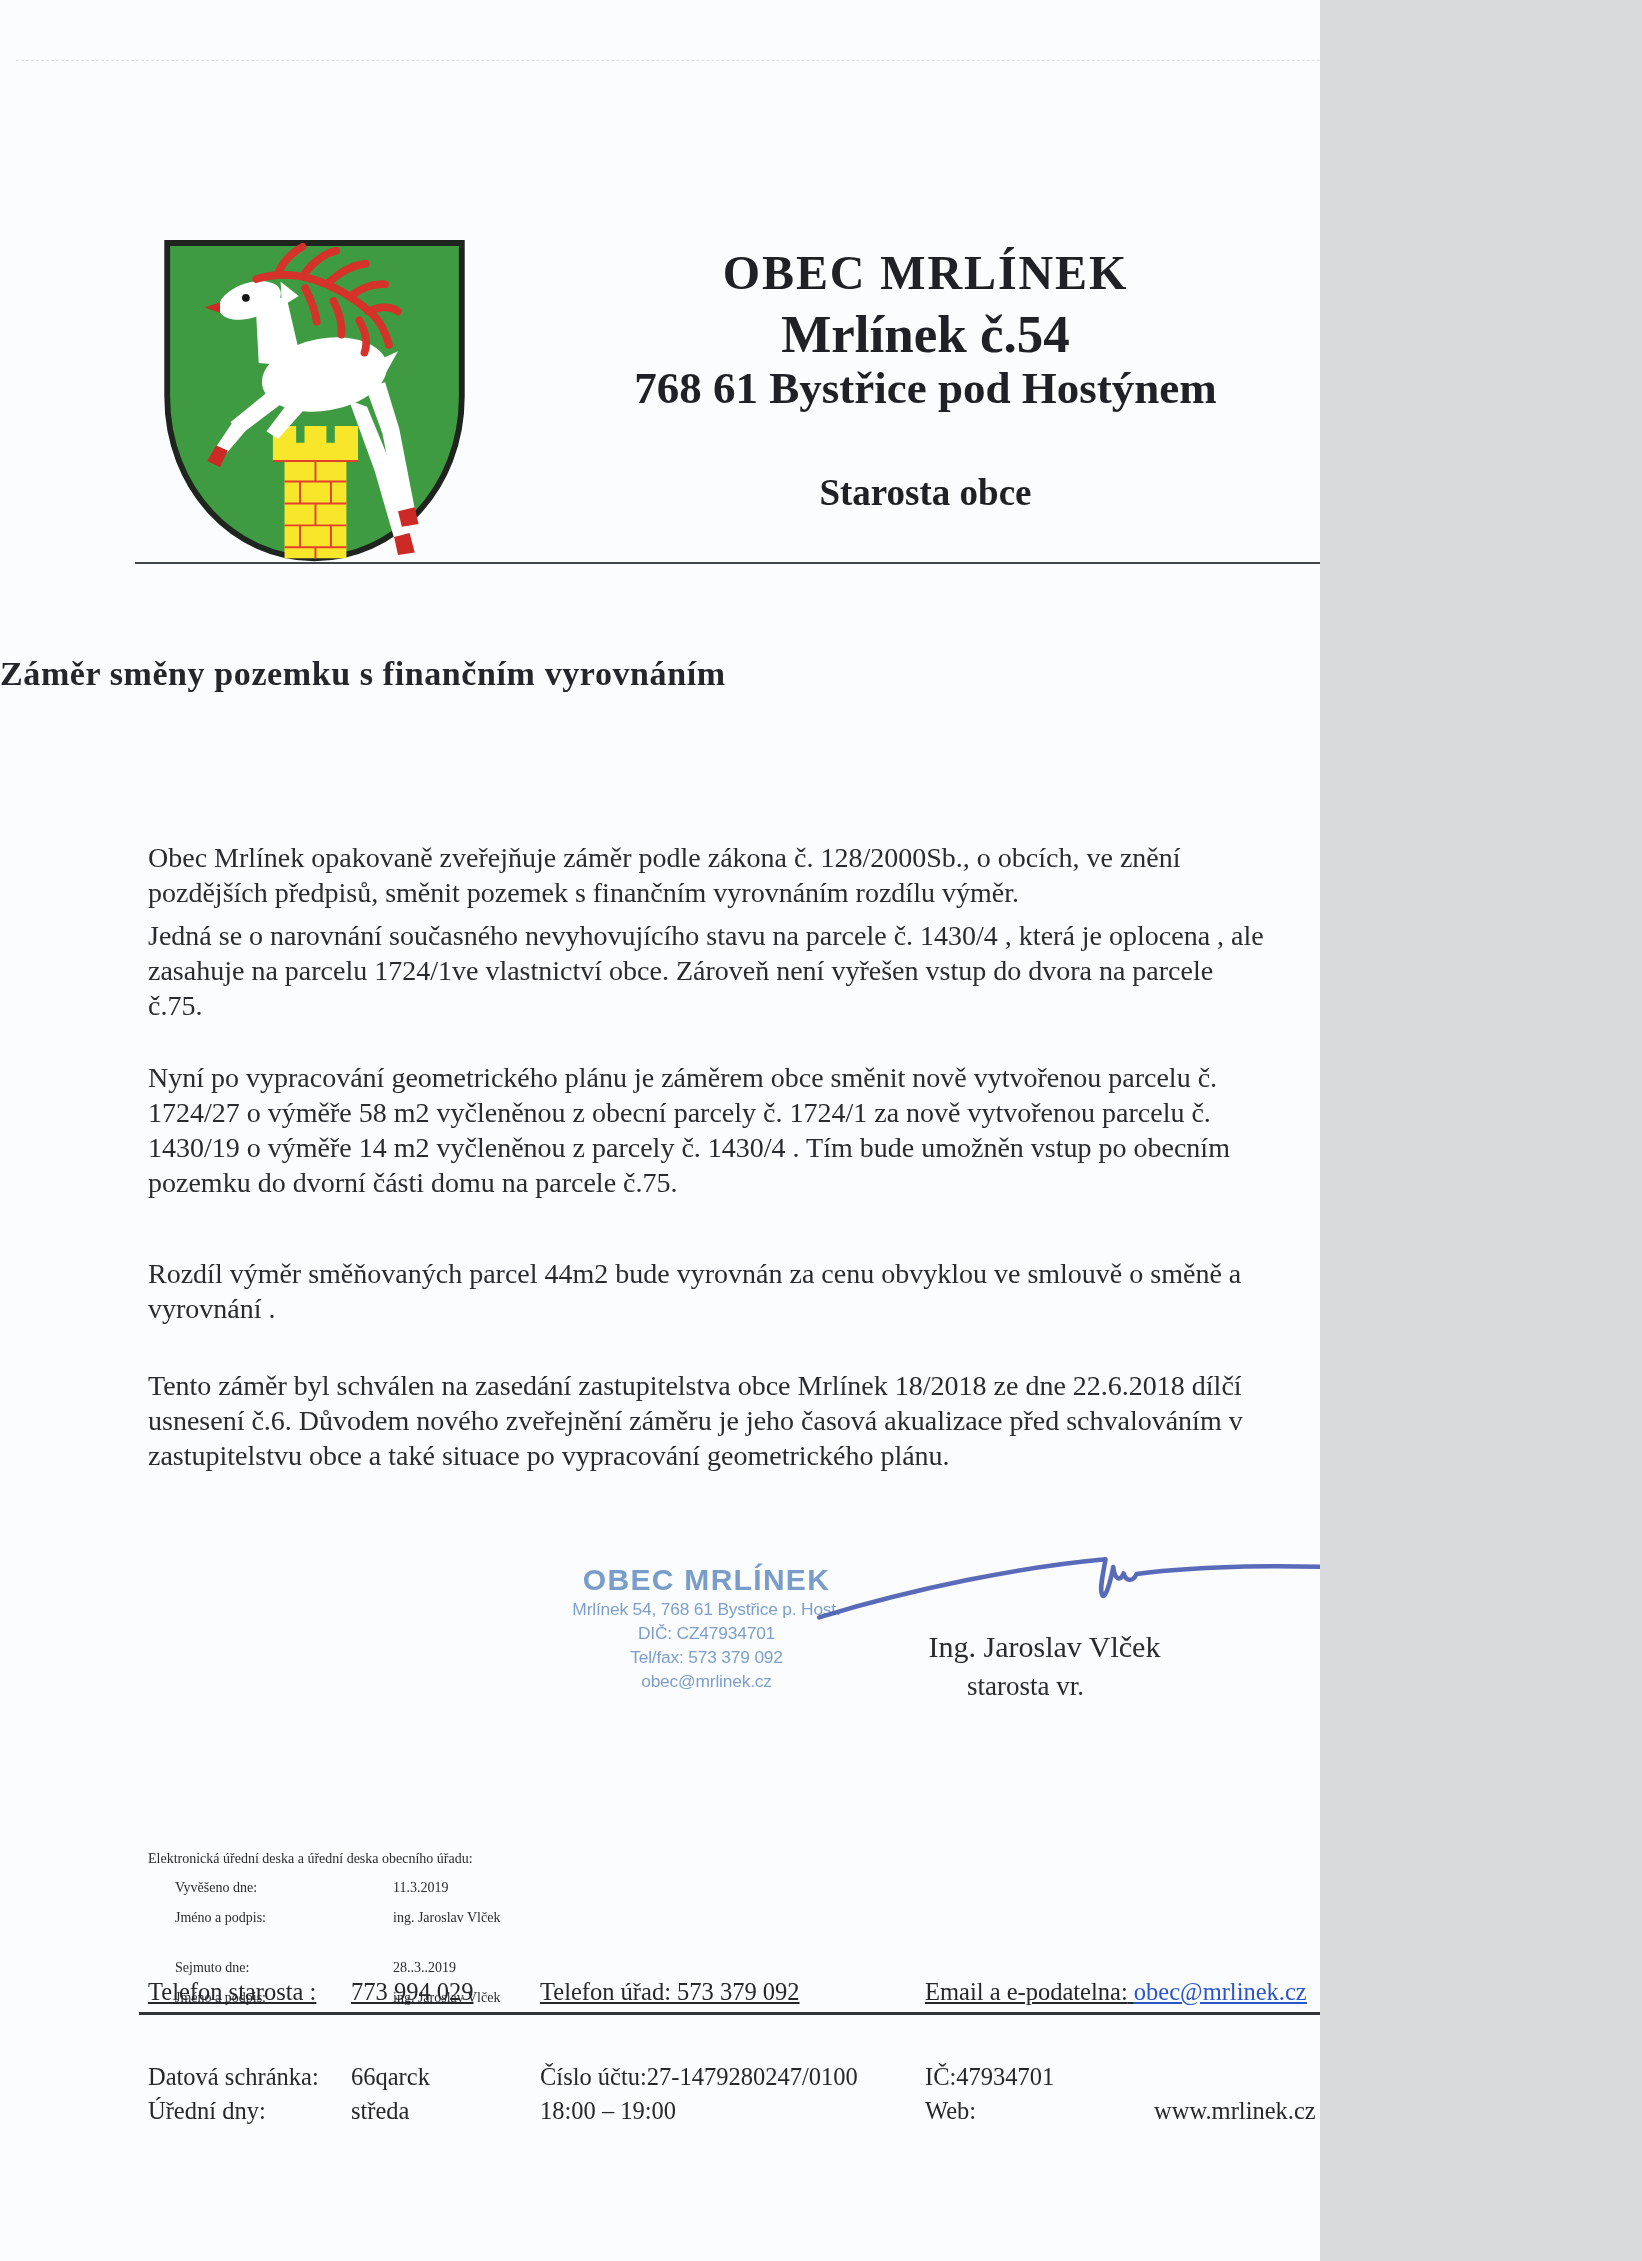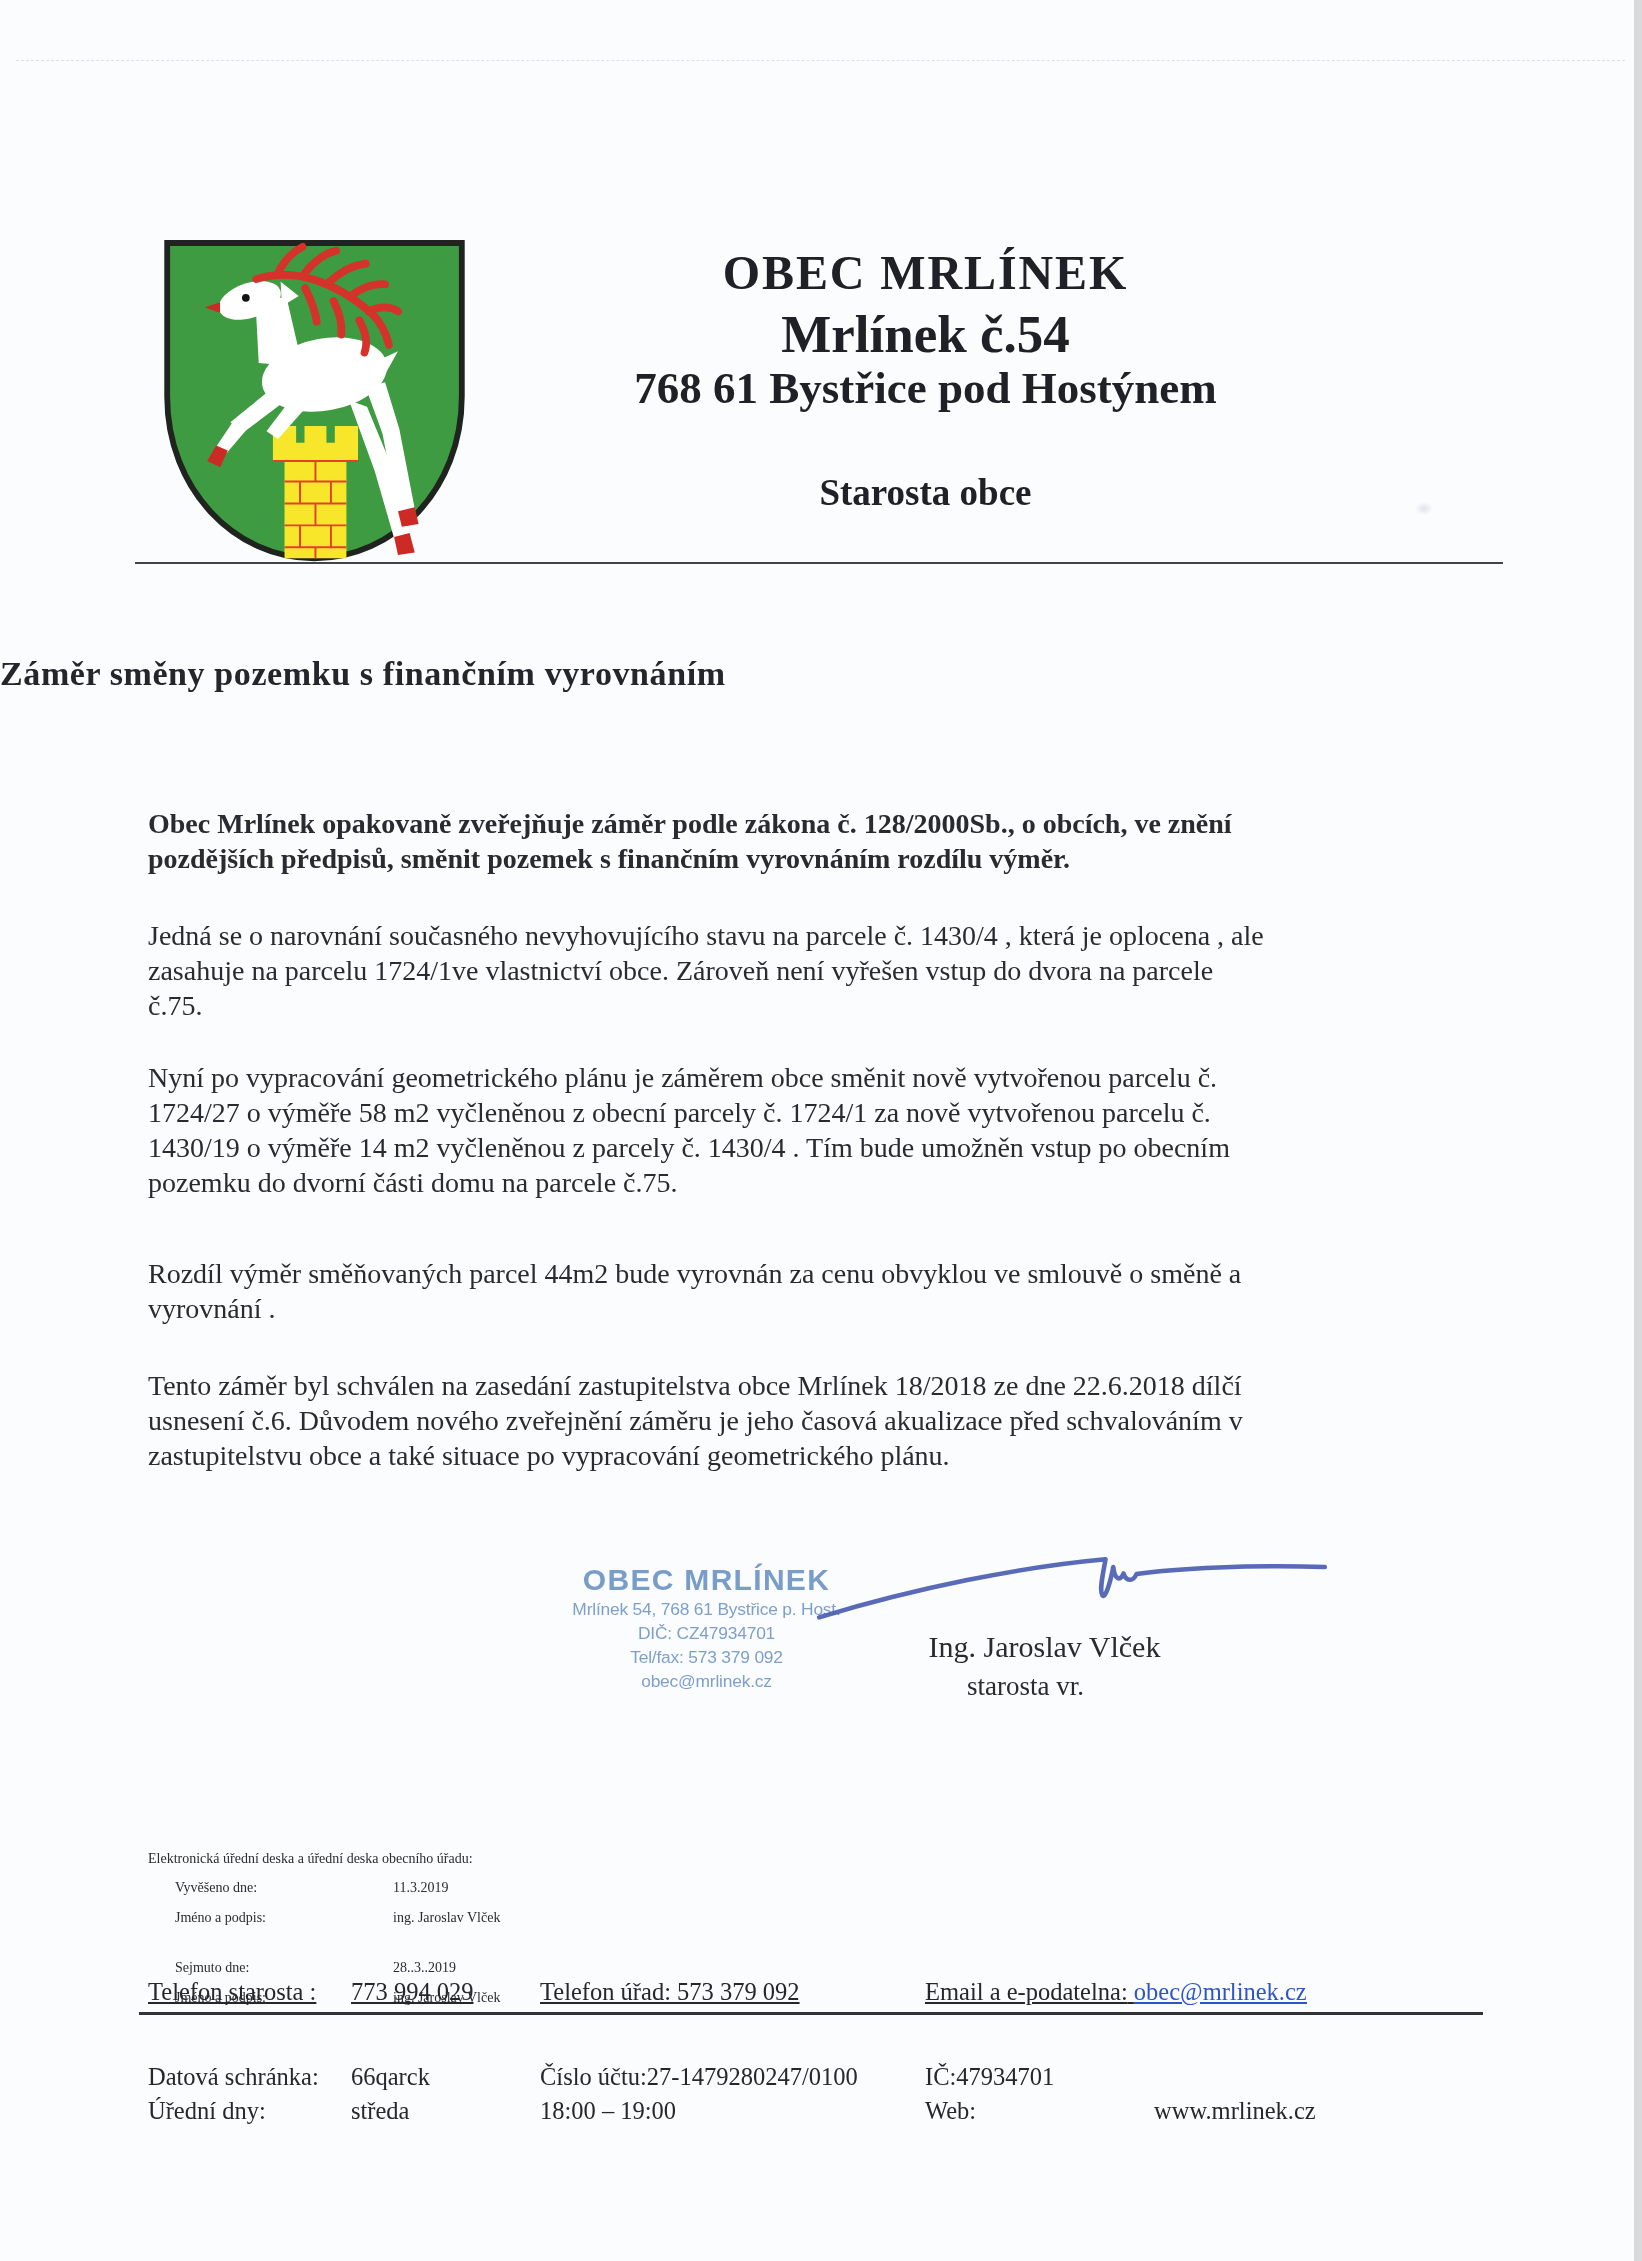--- a/index.html
+++ b/index.html
@@ -1,41 +1,40 @@
 <!DOCTYPE html>
 <html style="font-size:10.3px"><head>
 <meta charset="utf-8">
 <style>
   html,body{margin:0;padding:0;background:#d9dadc;}
   #page{
     position:relative;
-    width:1622px;height:2261px;
+    width:1320px;height:2261px;
     background:#fbfcfd;
     font-family:"Liberation Serif", serif;
     color:#26272b;
     overflow:hidden;
-    padding-left:12px;
   }
   .abs{position:absolute;}
   
   .scan-line{position:absolute;top:60px;left:16px;width:1609px;border-top:1.3px dashed #c6ccd2;opacity:.55;}
   .scan-smudge{position:absolute;left:1415px;top:502px;width:18px;height:13px;border-radius:50%;
     background:radial-gradient(closest-side,#c9cfd7,rgba(201,207,215,0));opacity:.55;}
   
   .hdr{left:345px;width:1161px;text-align:center;font-weight:bold;color:#202126;}
   .h-org{top:245px;font-size:48px;letter-spacing:1.9px;}
   .h-a1{top:304px;font-size:53px;}
   .h-a2{top:362px;font-size:45px;}
   .h-role{top:471px;font-size:37px;}
   .rule-top{left:135px;top:562px;width:1368px;height:1.9px;background:#41464b;}
   
   .doc-title{left:0;top:655px;width:1612px;text-align:left;font-weight:bold;font-size:34px;color:#25262b;letter-spacing:0.6px;}
   
   .para{left:148px;width:1393px;font-size:28px;line-height:35px;color:#2a2b30;}
-  .p1{top:806px;font-weight:bold;} .p2{top:918px;} .p3{top:1060px;} .p4{top:1256px;} .p5{top:1368px;}
+  .p1{top:840px;} .p2{top:918px;} .p3{top:1060px;} .p4{top:1256px;} .p5{top:1368px;}
   
   .stamp{left:555px;top:1563px;width:303px;text-align:center;font-family:"Liberation Sans",sans-serif;}
   .stamp-name{font-size:30px;font-weight:bold;color:#6b93c4;letter-spacing:1.3px;opacity:.9;}
   .stamp-line{font-size:17.4px;line-height:24px;color:#7d9fca;letter-spacing:-0.2px;}
   
   .sig-svg{left:814px;top:1545px;}
   .sig-name{left:848px;top:1630px;width:393px;text-align:center;font-size:30px;color:#2a2b30;}
   .sig-role{left:832px;top:1671px;width:387px;text-align:center;font-size:27px;color:#2a2b30;}
   
   .post{font-size:14px;color:#2a2b30;}

